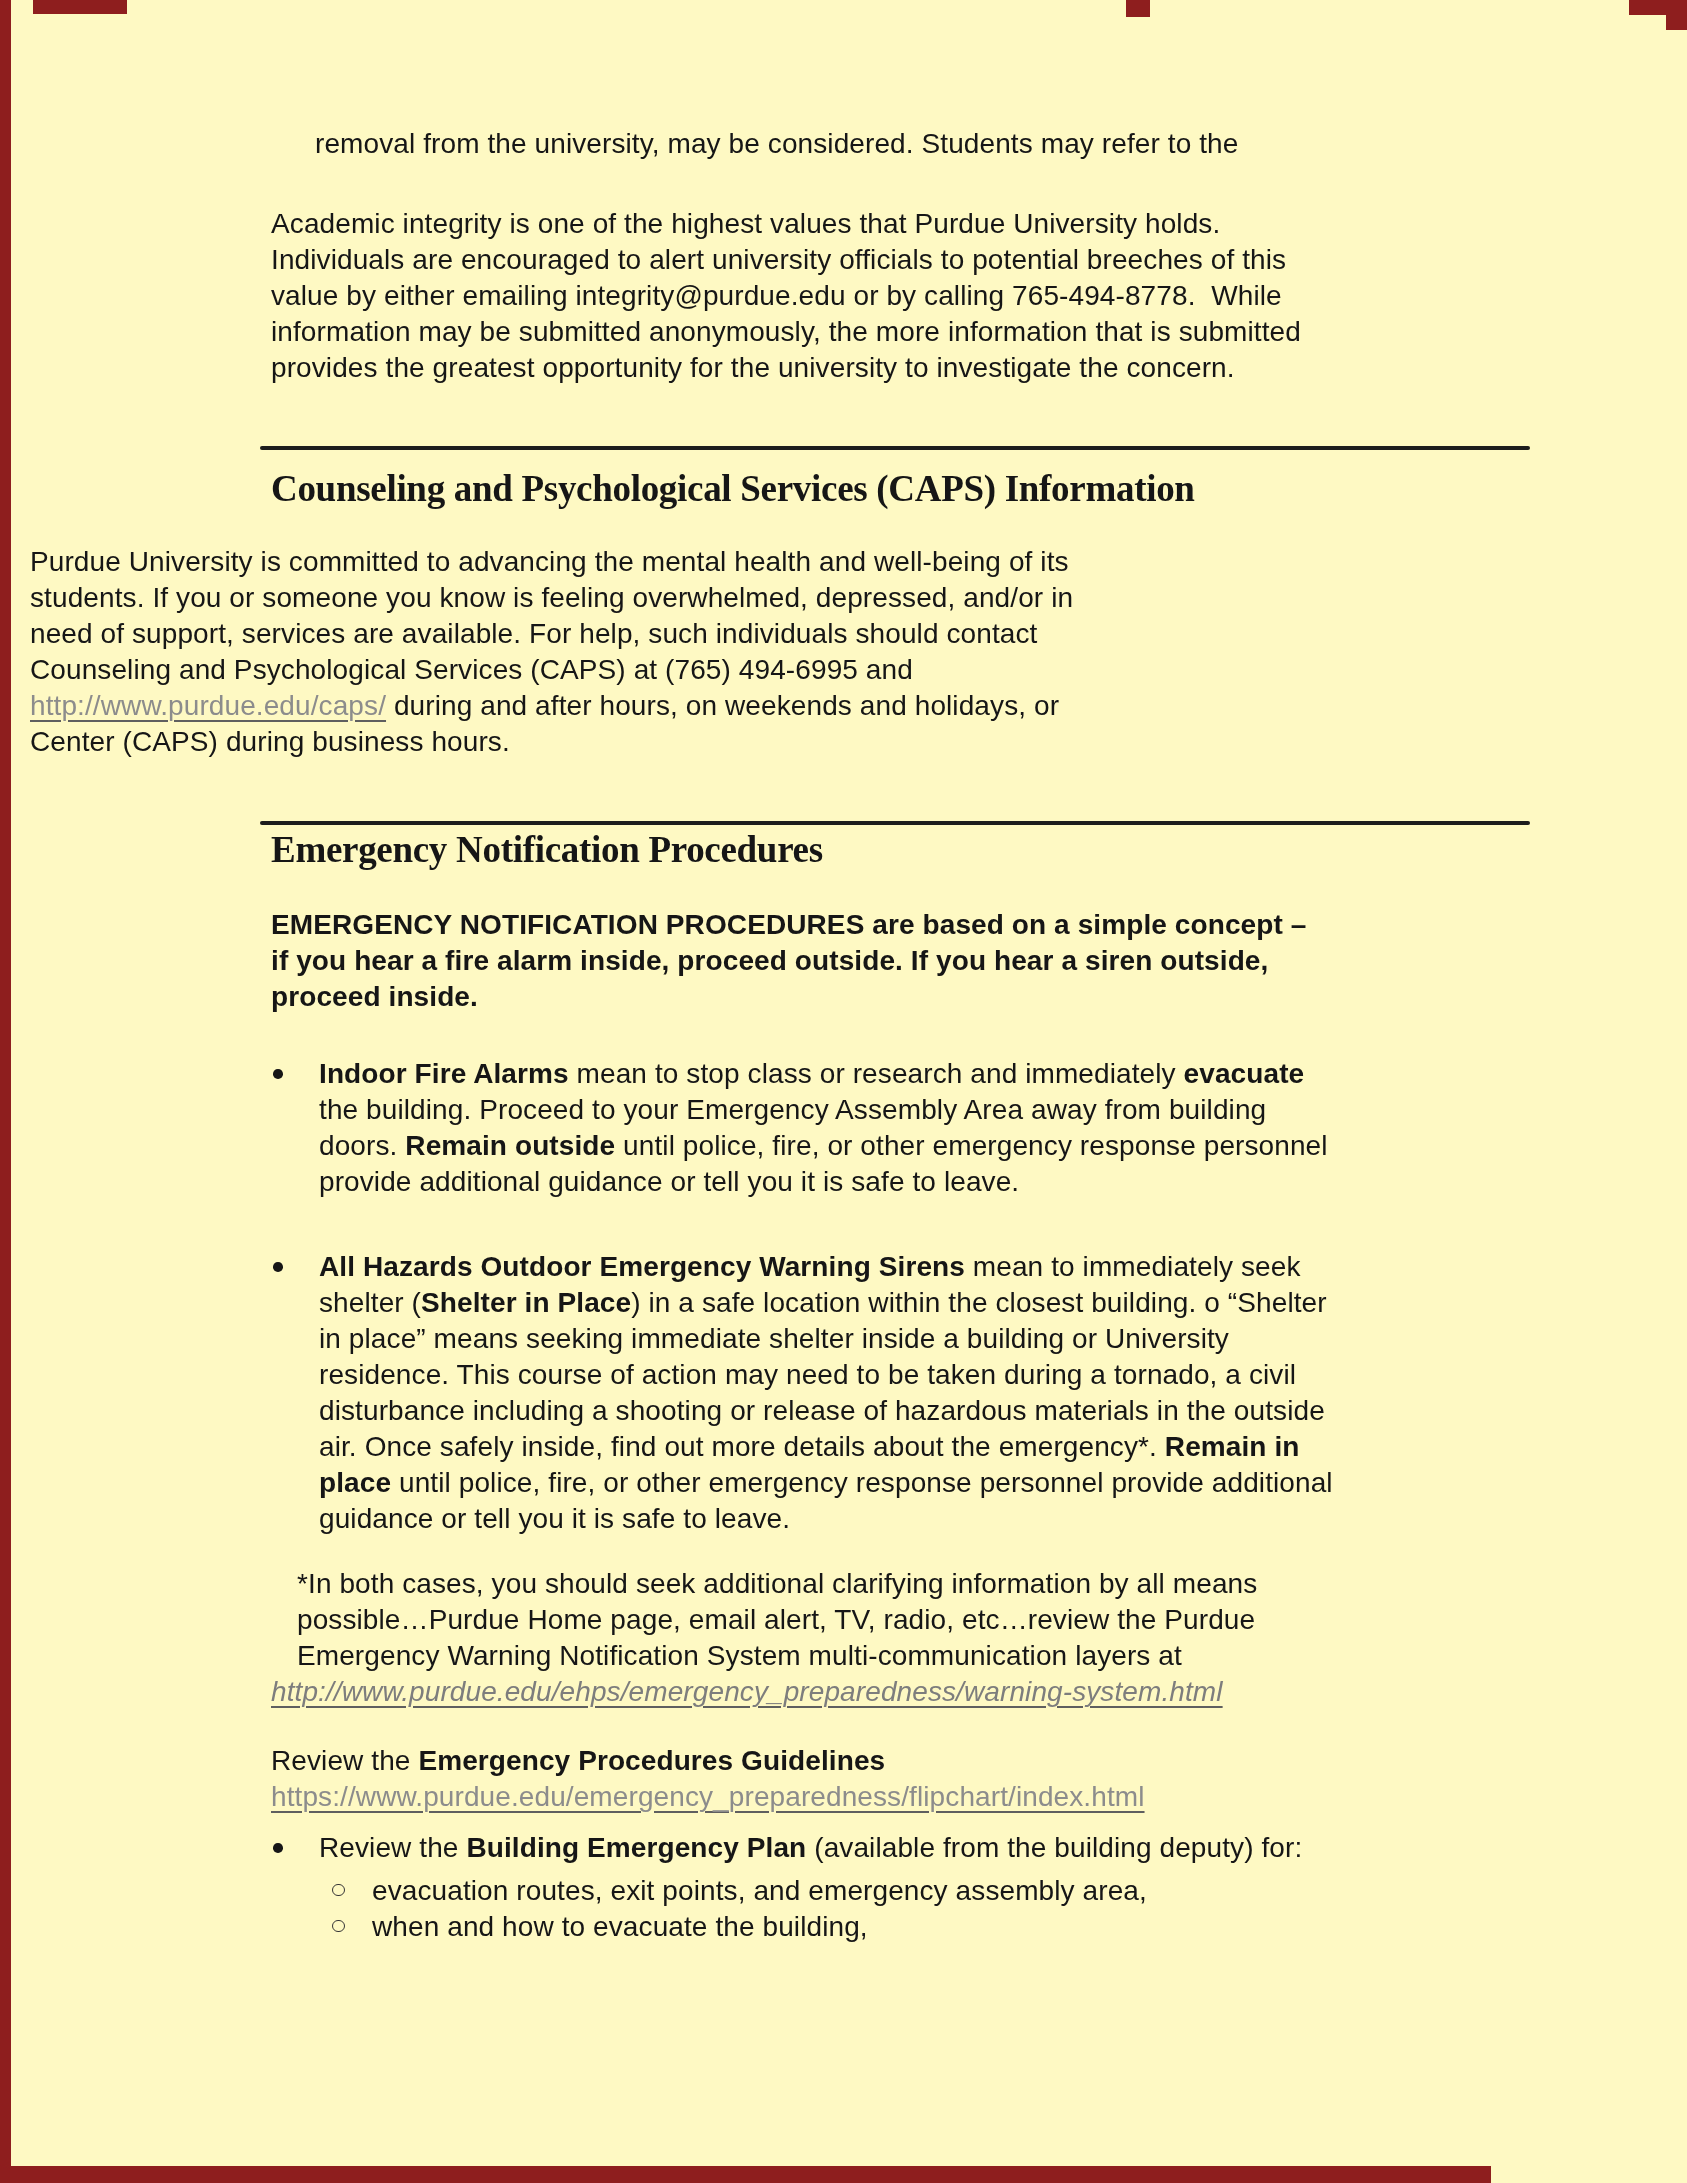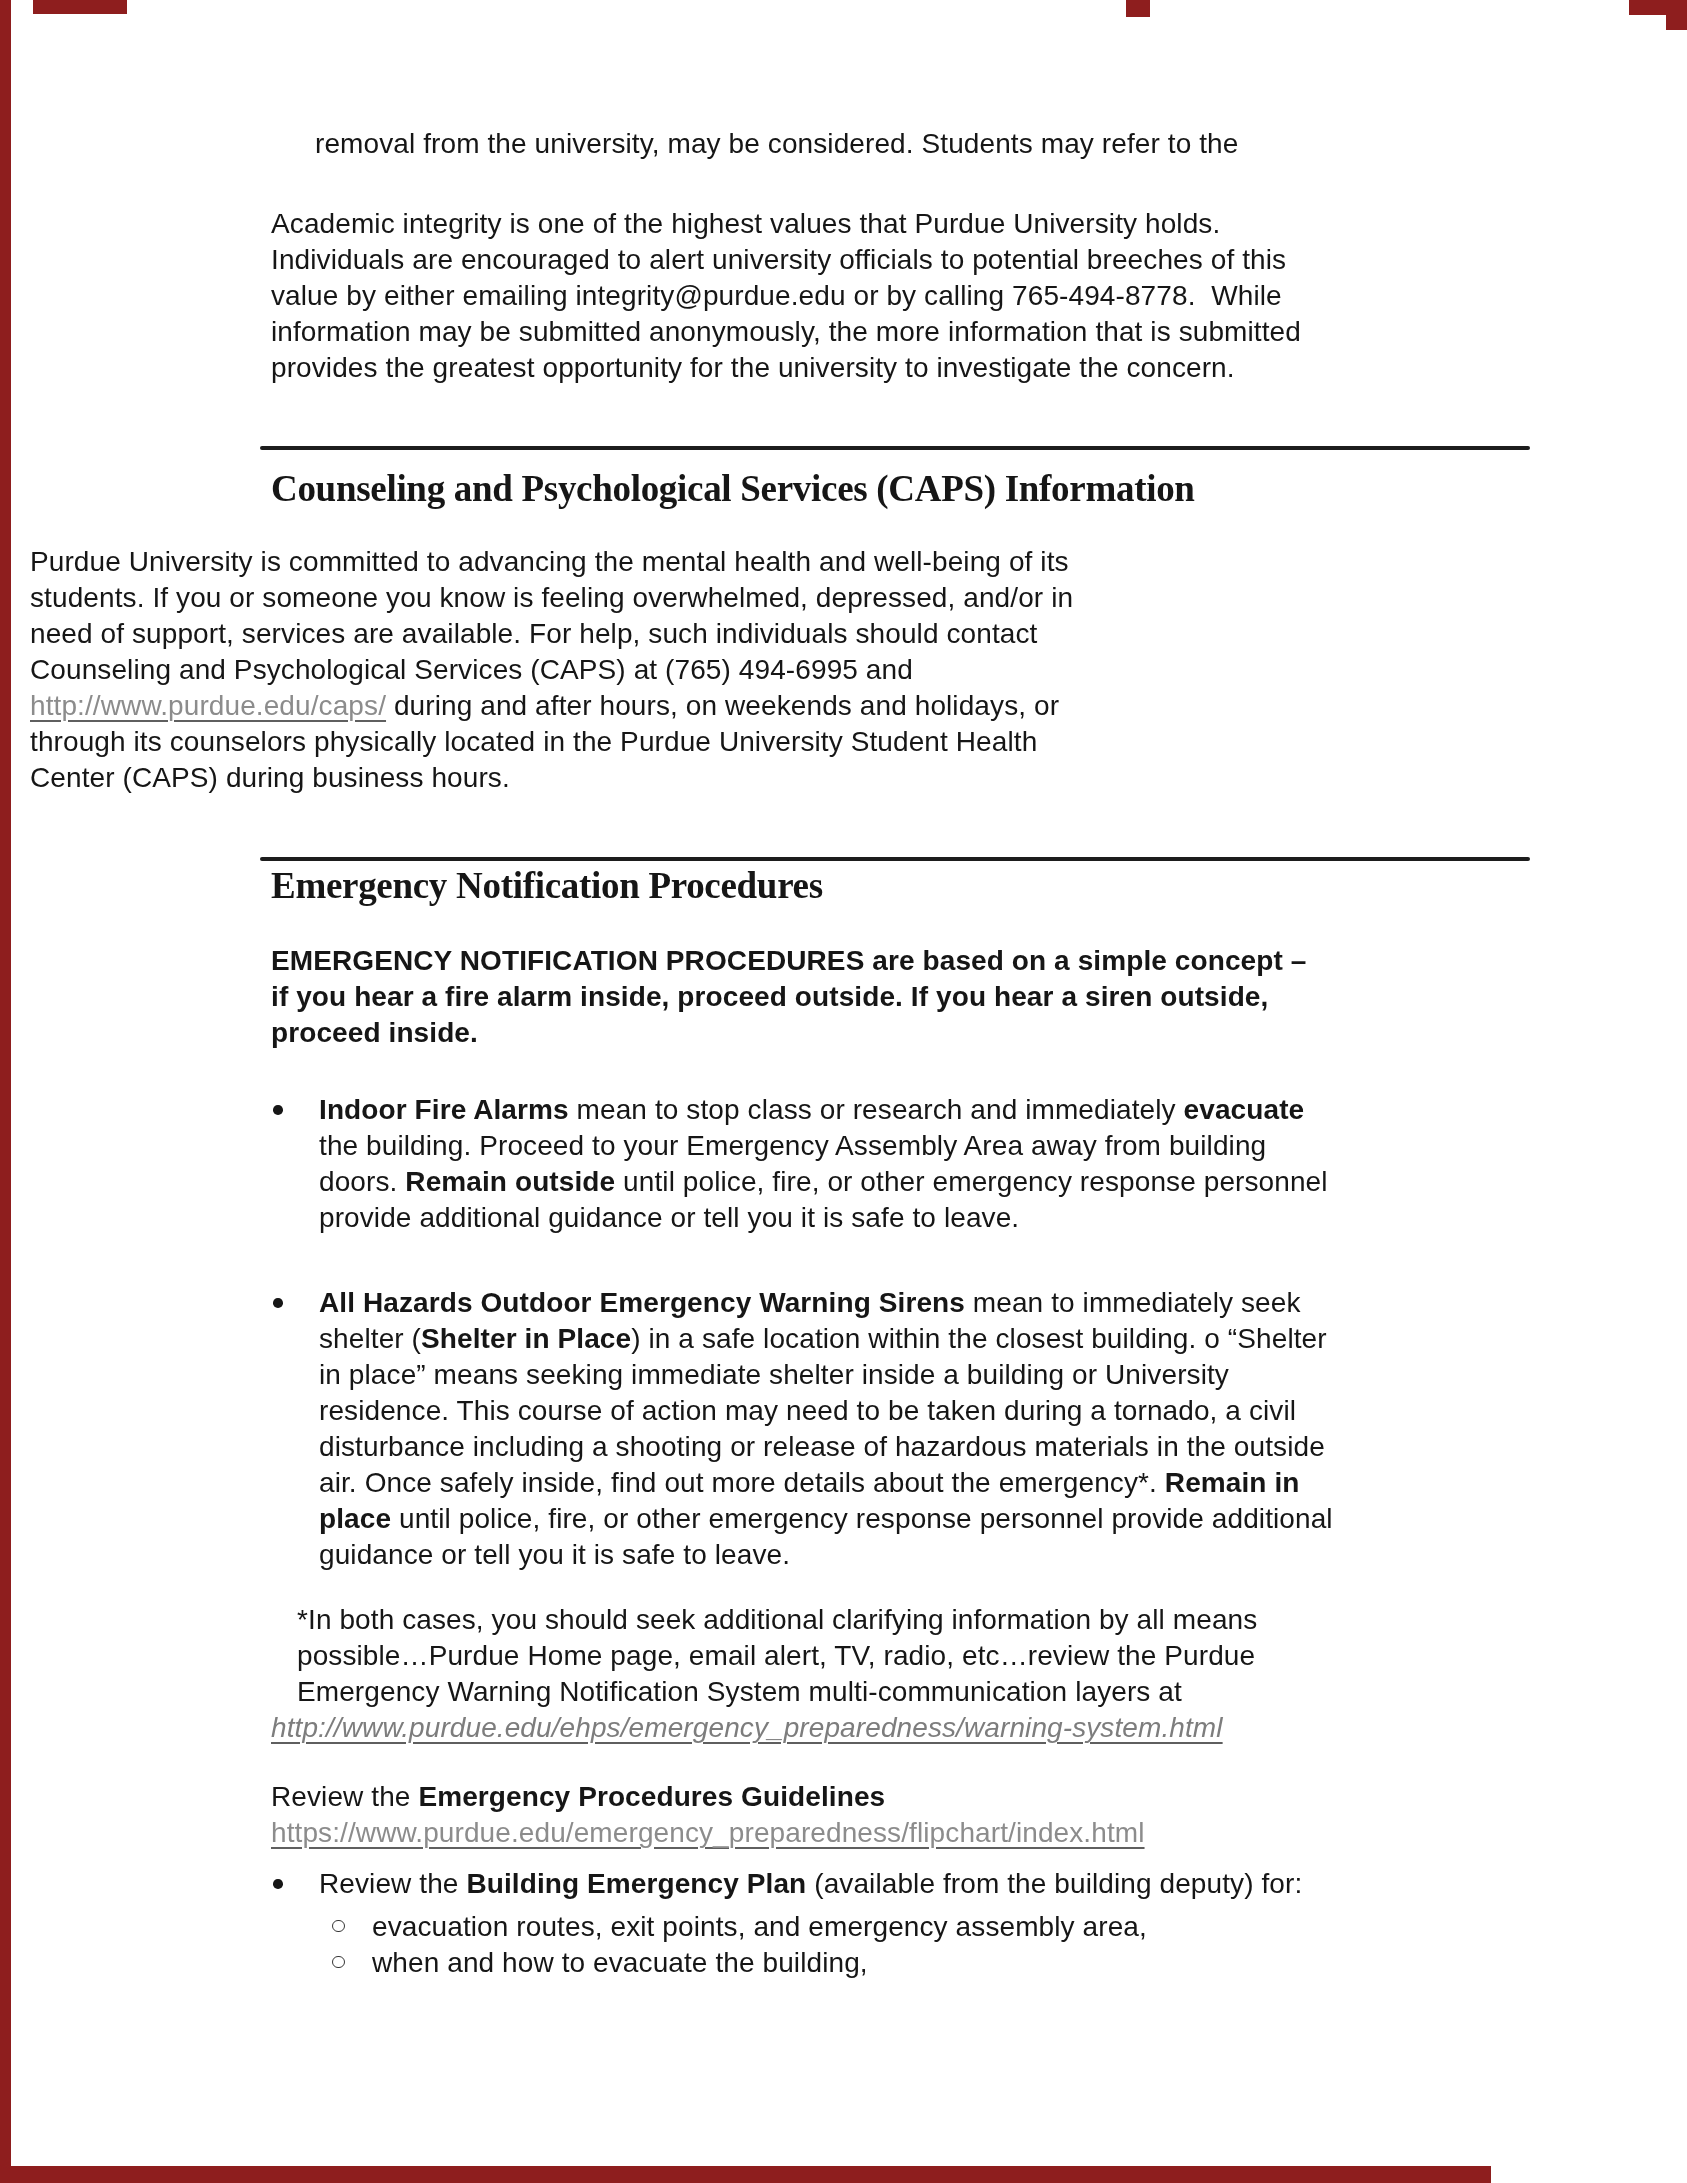--- a/index.html
+++ b/index.html
@@ -1,20 +1,20 @@
 <!DOCTYPE html>
 <html style="--text: #161616; --link: #8c8c8c; --link-underline: #5f5f5f; --link-italic: #7d7d7d; --rule: #1d1d1d; --artifact: #8e1e1e;font-size:9px"><head>
 <meta charset="utf-8">
 <title>Scanned Document Page</title>
 <style>
   html,body{margin:0;padding:0;background:#e8e8e8;}
   .page{
     position:relative;
     width:1687px;height:2183px;
-    background:#ffffff;
+    background:#fef9c3;
     overflow:hidden;
     font-family:"Liberation Sans","DejaVu Sans",sans-serif;
     color:var(--text,#161616);
   }
   #doc{position:absolute;top:0;left:0;width:1687px;}
   .para,.bullet,.subbullet{font-size:28px;line-height:36px;letter-spacing:0.1px;}
   .para{margin-left:271px;width:1231px;}
   .para.indent{margin-left:315px;width:1185px;}
   .line{white-space:pre-wrap;}
   .seg-n{font-style:normal;}
@@ -81,21 +81,20 @@
       </div>
       <div class="rule" style="margin-top: 60px;"></div>
       <h2 class="heading" style="margin-top: 13.6px;">Counseling and Psychological Services (CAPS) Information</h2>
       <div class="para" style="margin-top: 31px; margin-left: 30px;">
         <div class="text">
           <div class="line"><span class="seg-n">Purdue University is committed to advancing the mental health and well-being of its</span></div>
           <div class="line"><span class="seg-n">students. If you or someone you know is feeling overwhelmed, depressed, and/or in</span></div>
           <div class="line"><span class="seg-n">need of support, services are available. For help, such individuals should contact</span></div>
           <div class="line"><span class="seg-n">Counseling and Psychological Services (CAPS) at (765) 494-6995 and</span></div>
           <div class="line"><span class="seg-l">http://www.purdue.edu/caps/</span><span class="seg-n"> during and after hours, on weekends and holidays, or</span></div>
-          <div class="line"><span class="seg-n">through its counselors physically located in the Purdue University Student Health</span></div>
           <div class="line"><span class="seg-n">Center (CAPS) during business hours.</span></div>
         </div>
       </div>
       <div class="rule" style="margin-top: 61px;"></div>
       <h2 class="heading" style="margin-top: 0;">Emergency Notification Procedures</h2>
       <div class="para" style="margin-top: 33px;">
         <div class="text">
           <div class="line"><span class="seg-b">EMERGENCY NOTIFICATION PROCEDURES are based on a simple concept –</span></div>
           <div class="line"><span class="seg-b">if you hear a fire alarm inside, proceed outside. If you hear a siren outside,</span></div>
           <div class="line"><span class="seg-b">proceed inside.</span></div>

